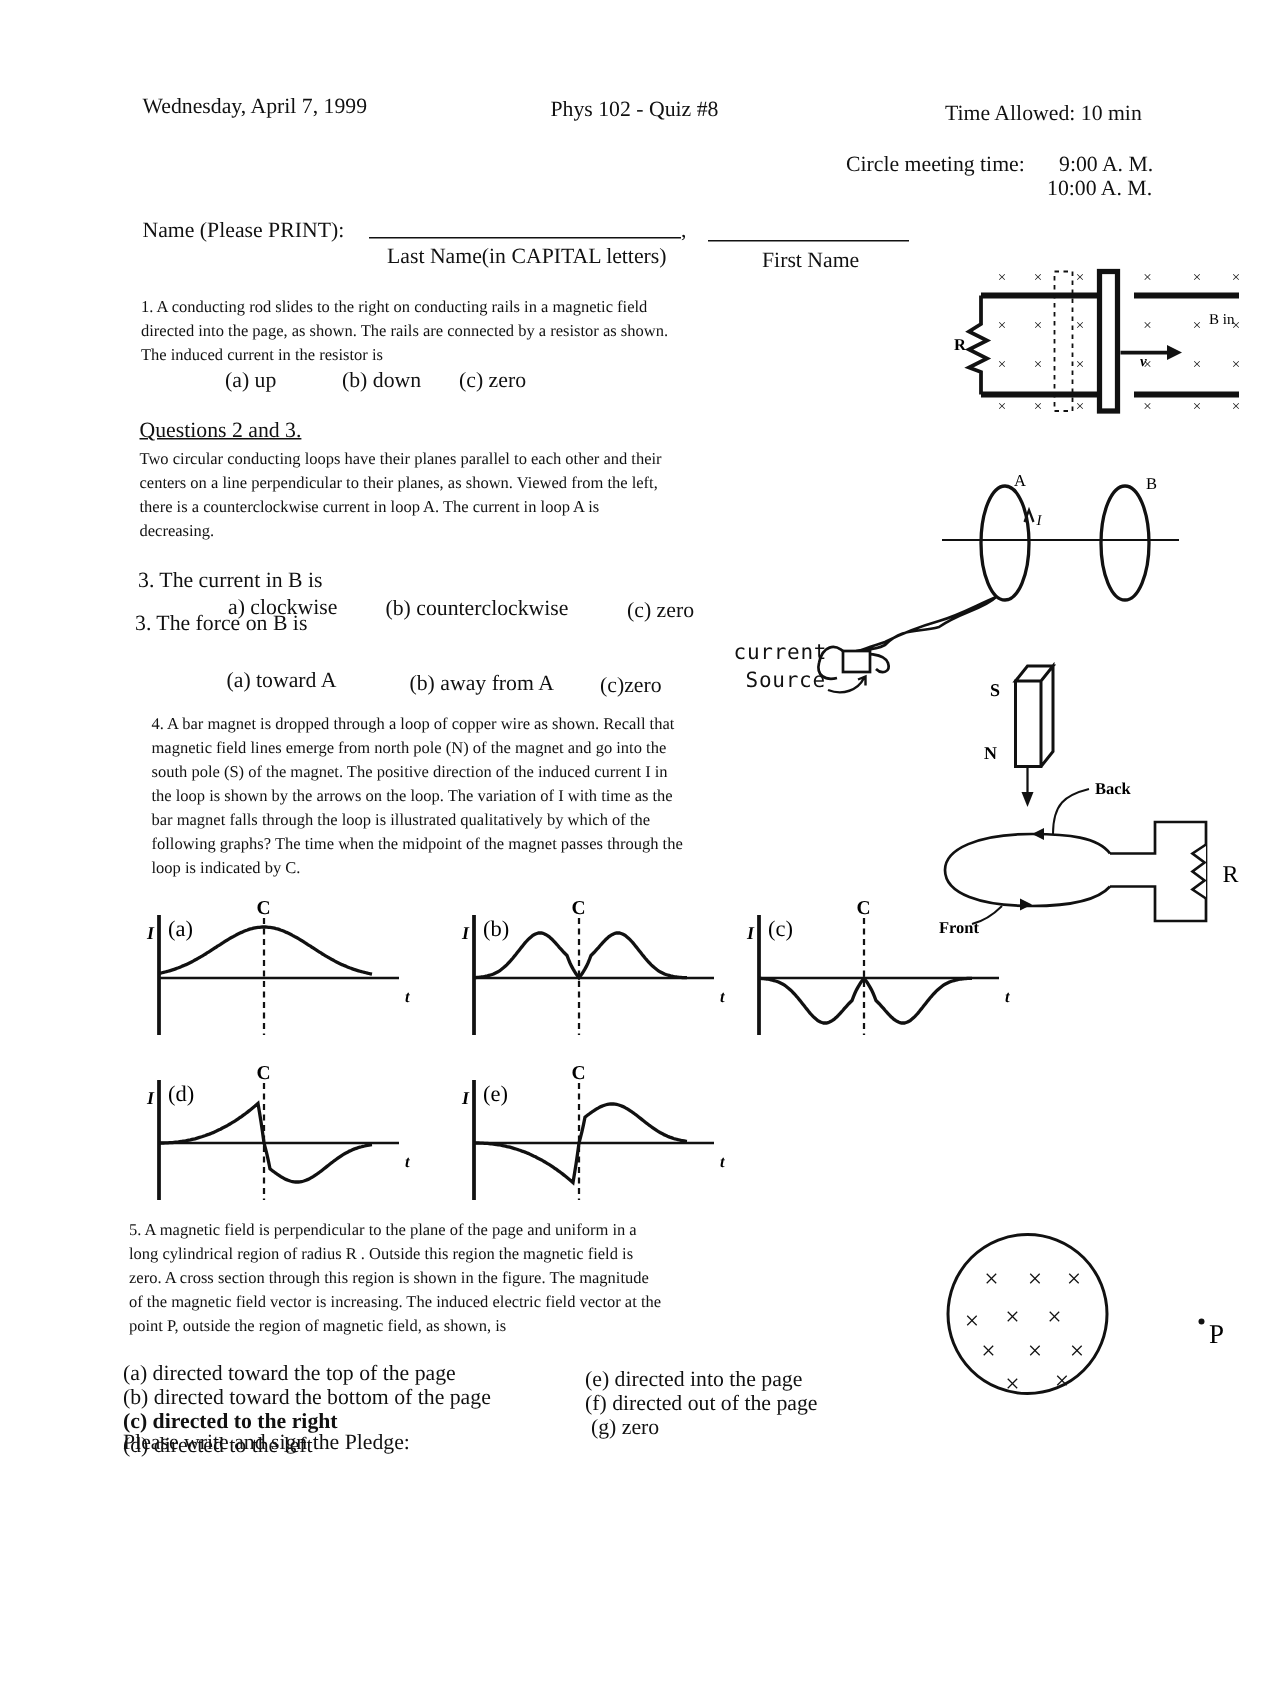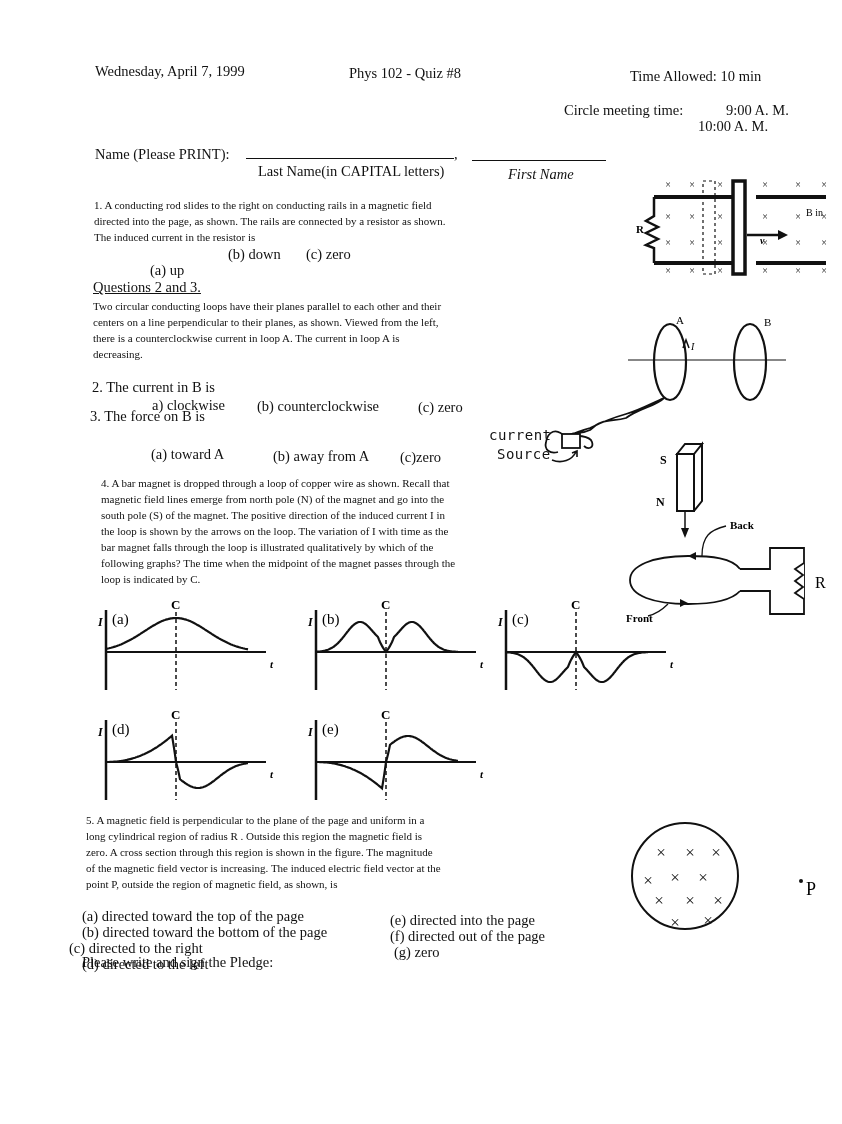--- a/index.html
+++ b/index.html
@@ -11,37 +11,37 @@
   .u { text-decoration: underline; }
   .hand { font-family: "DejaVu Sans Mono", monospace; font-size: 14px; letter-spacing: 0.5px; }
   svg { position: absolute; overflow: visible; }
   svg text { font-family: "Liberation Serif", serif; }
   .line-blank { position: absolute; border-bottom: 1.3px solid #111; height: 0; }
 </style>
 </head>
 <body>
 
 <div class="abs t" style="left:95px;top:63px;">Wednesday, April 7, 1999</div>
-<div class="abs t" style="left:349px;top:65px;">Phys 102 - Quiz #8</div>
+<div class="abs t" style="left:367px;top:65px;">Phys 102 - Quiz #8</div>
 <div class="abs t" style="left:630px;top:68px;">Time Allowed: 10 min</div>
 <div class="abs t" style="left:564px;top:102px;">Circle meeting time:</div>
-<div class="abs t" style="left:726px;top:102px;text-align:center;">9:00 A. M.</div>
+<div class="abs t" style="left:706px;top:102px;text-align:center;">9:00 A. M.</div>
 <div class="abs t" style="left:698px;top:118px;">10:00 A. M.</div>
 
 <div class="abs t" style="left:95px;top:146px;">Name (Please PRINT):</div>
 <div class="line-blank" style="left:246px;top:158px;width:208px;"></div>
 <div class="abs t" style="left:454px;top:146px;">,</div>
 <div class="line-blank" style="left:472px;top:160px;width:134px;"></div>
 <div class="abs t" style="left:258px;top:163px;">Last Name(in CAPITAL letters)</div>
-<div class="abs t" style="left:508px;top:166px;font-style:italic;">First Name</div>
+<div class="abs t" style="left:508px;top:166px;">First Name</div>
 
 <div class="para" style="left:94px;top:197px;">1.  A conducting rod slides to the right on conducting rails in a magnetic field
 directed into the page, as shown.  The rails are connected by a resistor as shown.
 The induced current in the resistor is</div>
-<div class="abs t" style="left:150px;top:246px;margin-top:16px;">(a) up</div>
+<div class="abs t" style="left:150px;top:246px;">(a) up</div>
 <div class="abs t" style="left:228px;top:246px;text-align:center;">(b) down</div>
 <div class="abs t" style="left:306px;top:246px;">(c) zero</div>
 
 <svg style="left:630px;top:178px;" width="200" height="100" viewBox="0 0 200 100">
   <g id="q1-xs" font-size="10" fill="#111">
       <text x="38" y="10" text-anchor="middle">×</text>
       <text x="62" y="10" text-anchor="middle">×</text>
       <text x="90" y="10" text-anchor="middle">×</text>
       <text x="135" y="10" text-anchor="middle">×</text>
       <text x="168" y="10" text-anchor="middle">×</text>
@@ -76,21 +76,21 @@
   <text x="130" y="66" font-size="10" font-style="italic" font-weight="bold">v</text>
   <text x="176" y="38" font-size="10">B in</text>
 </svg>
 
 <div class="abs t u" style="left:93px;top:279px;">Questions 2 and 3.</div>
 <div class="para" style="left:93px;top:298px;">  Two circular conducting loops have their planes parallel to each other and their
 centers on a line perpendicular to their planes, as shown.  Viewed from the left,
 there is a counterclockwise current in loop A.  The current in loop A is
 decreasing.</div>
 
-<div class="abs t" style="left:92px;top:379px;">2.  The current in B is</div>
+<div class="abs t" style="left:92px;top:379px;">3.  The current in B is</div>
 <div class="abs t" style="left:152px;top:397px;">a) clockwise</div>
 <div class="abs t" style="left:257px;top:398px;">(b) counterclockwise</div>
 <div class="abs t" style="left:418px;top:399px;">(c) zero</div>
 
 <div class="abs t" style="left:90px;top:408px;">3. The force on B is</div>
 <div class="abs t" style="left:151px;top:446px;">(a) toward A</div>
 <div class="abs t" style="left:273px;top:448px;">(b) away from A</div>
 <div class="abs t" style="left:400px;top:449px;">(c)zero</div>
 
 <svg style="left:480px;top:310px;" width="320" height="160" viewBox="0 0 320 160">
@@ -188,21 +188,21 @@
     </svg>
   </div>
 
 <div class="para" style="left:86px;top:812px;">5.  A magnetic field is perpendicular to the plane of the page and uniform in a
 long cylindrical region of radius R .  Outside this region the magnetic field is
 zero.  A cross section through this region is shown in the figure.  The magnitude
 of the magnetic field vector is increasing.  The induced electric field vector at the
 point P, outside the region of magnetic field, as shown, is</div>
 <div class="abs t" style="left:82px;top:908px;">(a) directed toward the top of the page</div>
 <div class="abs t" style="left:82px;top:924px;">(b) directed toward the bottom of the page</div>
-<div class="abs t" style="left:69px;top:940px;">(c) directed to the right</div>
+<div class="abs t" style="left:82px;top:940px;font-weight:bold;">(c) directed to the right</div>
 <div class="abs t" style="left:82px;top:956px;">(d) directed to the left</div>
 <div class="abs t" style="left:390px;top:912px;">(e) directed into the page</div>
 <div class="abs t" style="left:390px;top:928px;">(f) directed out of the page</div>
 <div class="abs t" style="left:394px;top:944px;">(g) zero</div>
 
 <svg style="left:630px;top:820px;" width="200" height="120" viewBox="0 0 200 120">
   <circle cx="55" cy="56" r="53" fill="none" stroke="#111" stroke-width="2"></circle>
   <g id="q5-xs" font-size="17" fill="#111" font-family="DejaVu Sans, sans-serif">
       <text x="31" y="38" text-anchor="middle">×</text>
       <text x="60" y="38" text-anchor="middle">×</text>

